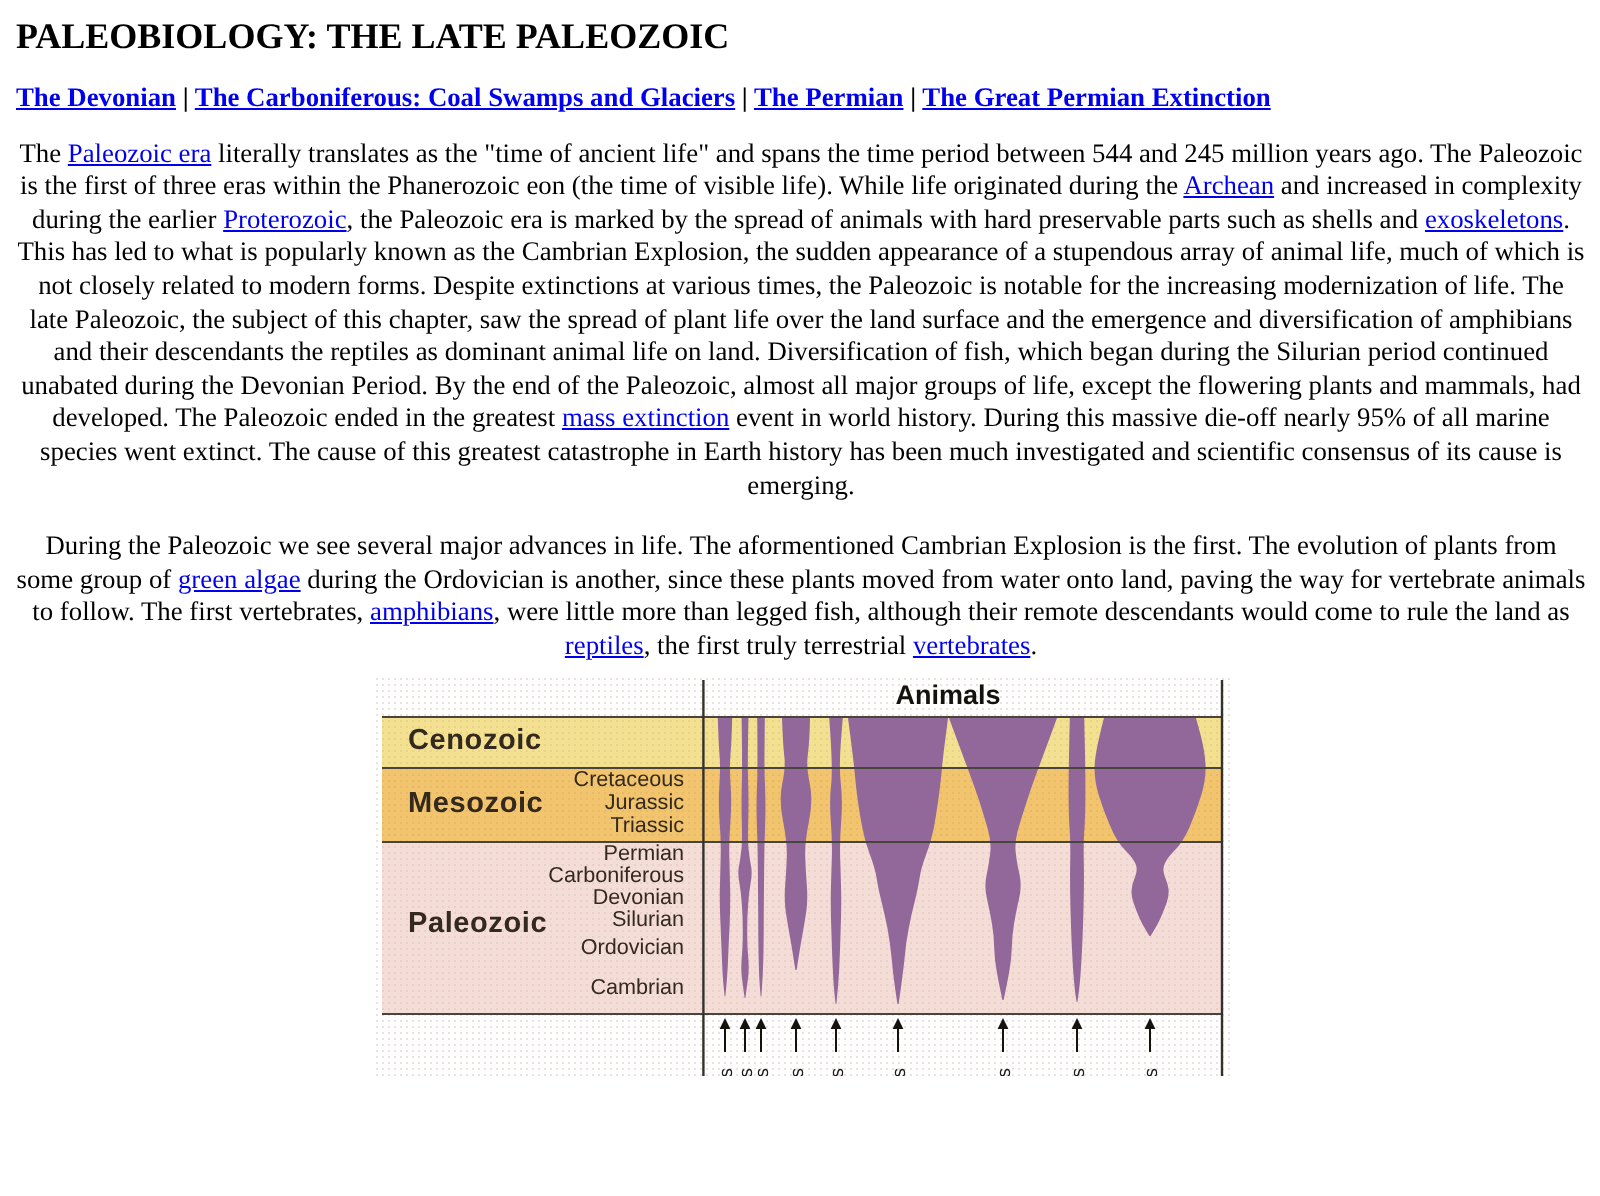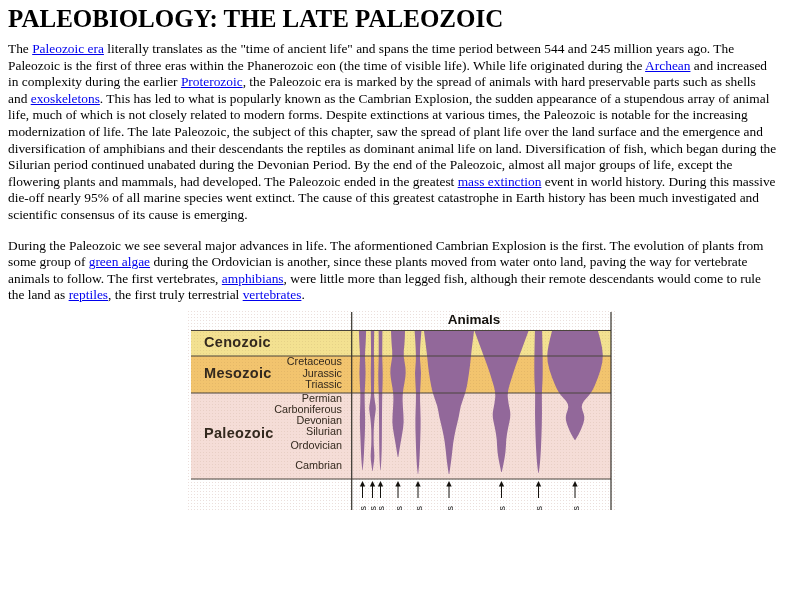--- a/index.html
+++ b/index.html
@@ -1,35 +1,36 @@
 <!DOCTYPE html>
 <html><head>
 <meta charset="utf-8">
 <style>
   html,body{margin:0;padding:0;}
   body{
     width:800px;height:598px;overflow:hidden;background:#fff;color:#000;
     font-family:"Liberation Serif", serif;font-size:13.4px;line-height:16.6px;
     box-sizing:border-box;padding:8px 7px 0 8px;
   }
-  h1{font-size:25px;line-height:21px;margin:0 0 12px 0;font-weight:bold;}
+  h1{font-size:18px;line-height:21px;margin:0 0 12px 0;font-weight:bold;}
   .toc-heading{font-weight:bold;margin:0 0 16px 0;}
   .toc-row{font-weight:bold;margin:0 0 11px 0;}
   .toc-row .sep{color:#000;}
   a.lnk, a.toc-link{color:#0000EE;text-decoration:underline;cursor:pointer;}
-  p.body{margin:0 15px 14px 0;}
+  p.body{margin:0 0 14px 0;text-align:center;}
   p.body.last{margin-bottom:6px;}
   .figure-wrap{width:428px;height:200px;margin:0 auto;overflow:hidden;position:relative;text-align:right;}
   svg text{font-family:"Liberation Sans", sans-serif;}
 </style>
 </head>
 <body>
 
 <div>
   <h1>PALEOBIOLOGY: THE LATE PALEOZOIC</h1>
+  <p class="toc-row"><a class="toc-link" href="#">The Devonian</a><span class="sep"> | </span><a class="toc-link" href="#">The Carboniferous: Coal Swamps and Glaciers</a><span class="sep"> | </span><a class="toc-link" href="#">The Permian</a><span class="sep"> | </span><a class="toc-link" href="#">The Great Permian Extinction</a></p>
   <p class="body">The <a class="lnk" href="#">Paleozoic era</a> literally translates as the "time of ancient life" and spans the time period between 544 and 245 million years ago. The Paleozoic is the first of three eras within the Phanerozoic eon (the time of visible life). While life originated during the <a class="lnk" href="#">Archean</a> and increased in complexity during the earlier <a class="lnk" href="#">Proterozoic</a>, the Paleozoic era is marked by the spread of animals with hard preservable parts such as shells and <a class="lnk" href="#">exoskeletons</a>. This has led to what is popularly known as the Cambrian Explosion, the sudden appearance of a stupendous array of animal life, much of which is not closely related to modern forms. Despite extinctions at various times, the Paleozoic is notable for the increasing modernization of life. The late Paleozoic, the subject of this chapter, saw the spread of plant life over the land surface and the emergence and diversification of amphibians and their descendants the reptiles as dominant animal life on land. Diversification of fish, which began during the Silurian period continued unabated during the Devonian Period. By the end of the Paleozoic, almost all major groups of life, except the flowering plants and mammals, had developed. The Paleozoic ended in the greatest <a class="lnk" href="#">mass extinction</a> event in world history. During this massive die-off nearly 95% of all marine species went extinct. The cause of this greatest catastrophe in Earth history has been much investigated and scientific consensus of its cause is emerging.</p>
   <p class="body last">During the Paleozoic we see several major advances in life. The aformentioned Cambrian Explosion is the first. The evolution of plants from some group of <a class="lnk" href="#">green algae</a> during the Ordovician is another, since these plants moved from water onto land, paving the way for vertebrate animals to follow. The first vertebrates, <a class="lnk" href="#">amphibians</a>, were little more than legged fish, although their remote descendants would come to rule the land as <a class="lnk" href="#">reptiles</a>, the first truly terrestrial <a class="lnk" href="#">vertebrates</a>.</p>
   <div class="figure-wrap">
     <svg id="spindle-svg" xmlns="http://www.w3.org/2000/svg" viewBox="0 0 428 200" width="428" height="200">
         <defs>
     <pattern id="dotbg" width="3" height="3" patternUnits="userSpaceOnUse">
             <circle cx="1.5" cy="1.5" r="0.55" fill="#e8dad6"></circle>
           </pattern>
     <pattern id="dotband" width="3" height="3" patternUnits="userSpaceOnUse">
             <circle cx="1.5" cy="1.5" r="0.55" fill="rgba(120,80,40,0.12)"></circle>

